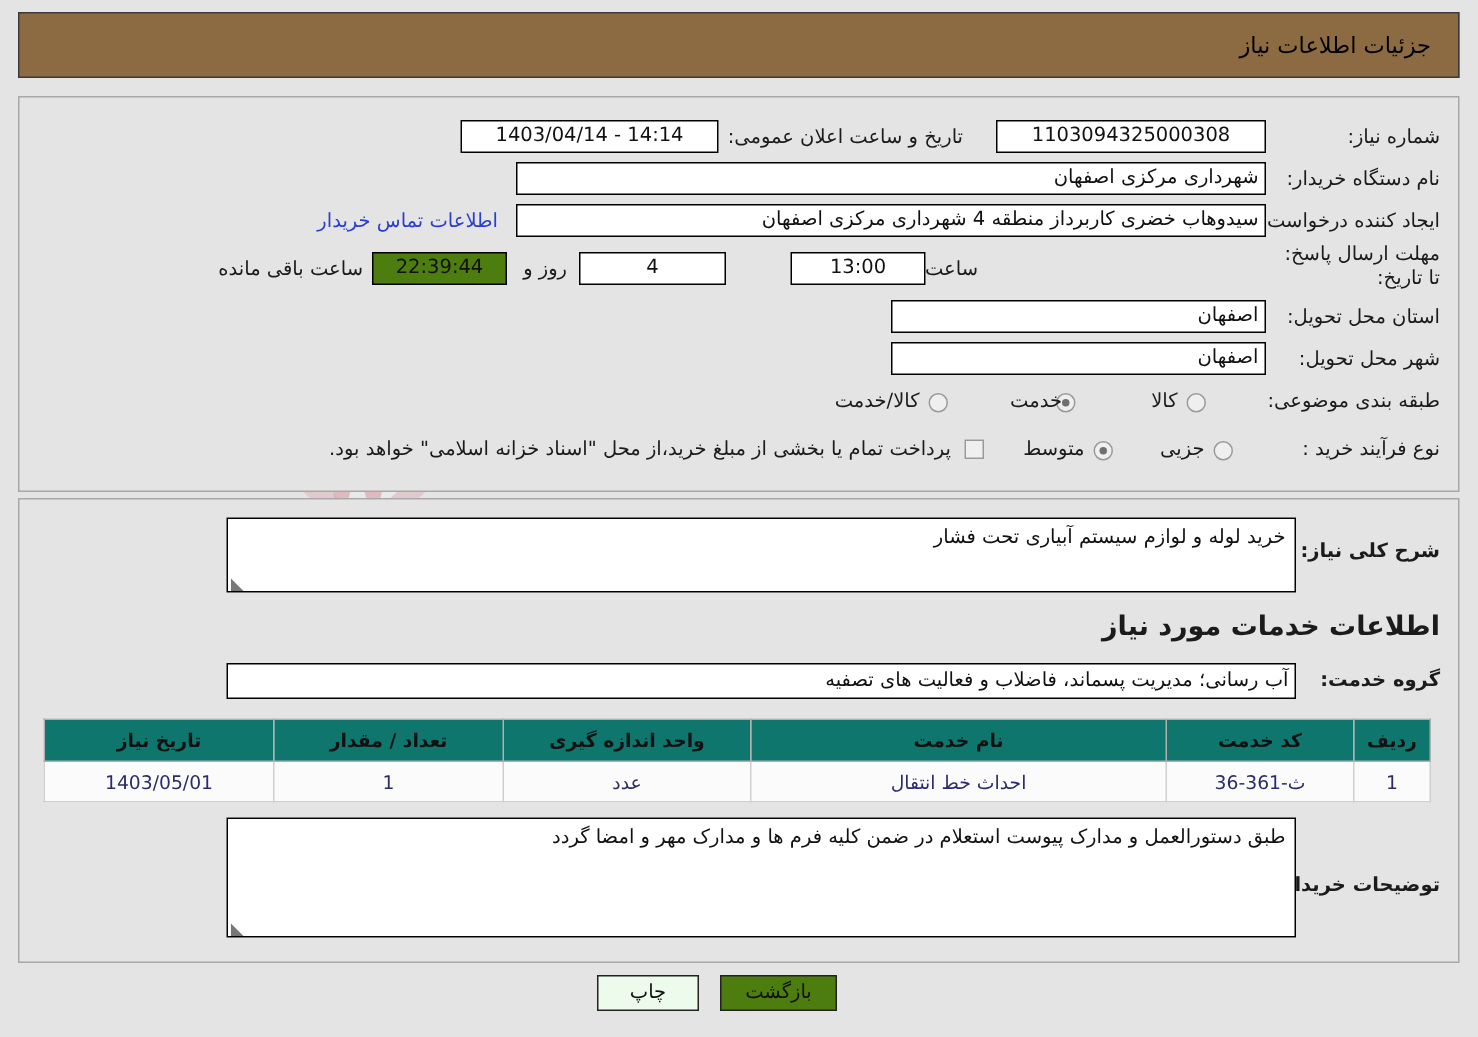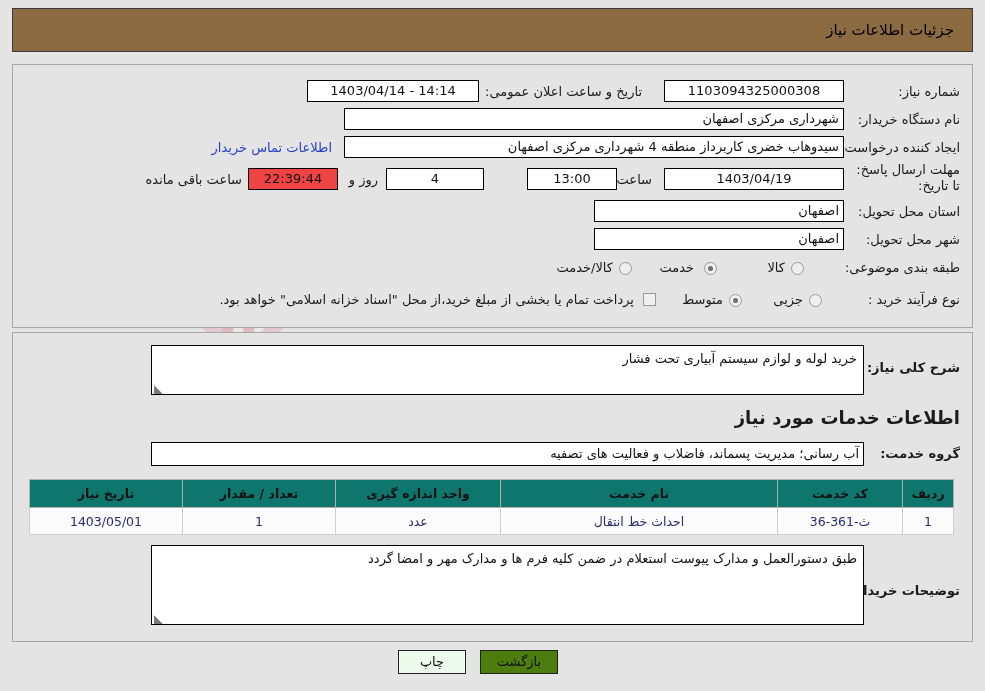--- a/index.html
+++ b/index.html
@@ -114,21 +114,21 @@
     font-size: 13px;
     color: #111;
     line-height: 20px;
     height: 22px;
     padding: 0 4px;
     overflow: hidden;
     white-space: nowrap;
   }
   .fld.center { text-align: center; }
   .fld.right  { text-align: right; margin-left: 29px; }
-  .fld.timer  { background: #ef4444; text-align: center; }
+  .fld.timer  { background: #4d7c0f; text-align: center; }
 
   .link {
     position: absolute;
     font-size: 13px;
     color: #2a3fcb;
     white-space: nowrap;
     cursor: pointer;
   }
 
   
@@ -250,40 +250,39 @@
     <div class="fld center" style="top:15px; right:493px; width:172px;">14:14 - 1403/04/14</div>
 
     <div class="lbl" style="top:47px; right:12px;">نام دستگاه خریدار:</div>
     <div class="fld right" style="top:43px; right:128px; width:500px;">شهرداری مرکزی اصفهان</div>
 
     <div class="lbl" style="top:75px; right:12px;">ایجاد کننده درخواست:</div>
     <div class="fld right" style="top:71px; right:128px; width:500px;">سیدوهاب خضری کاربرداز منطقه 4 شهرداری مرکزی اصفهان</div>
     <div class="link" style="top:75px; right:640px;">اطلاعات تماس خریدار</div>
 
     <div class="lbl" style="top:97px; right:12px; width:110px; white-space:normal; text-align:right;">مهلت ارسال پاسخ: تا تاریخ:</div>
-    <div class="fld center" style="top:103px; right:128px; width:180px;">1403/04/19</div>
     <div class="lbl" style="top:107px; right:320px;">ساعت</div>
     <div class="fld center" style="top:103px; right:355px; width:90px;">13:00</div>
     <div class="fld center" style="top:103px; right:488px; width:98px;">4</div>
     <div class="lbl" style="top:107px; right:594px;">روز و</div>
     <div class="fld timer" style="top:103px; right:634px; width:90px;">22:39:44</div>
     <div class="lbl" style="top:107px; right:730px;">ساعت باقی مانده</div>
 
     <div class="lbl" style="top:139px; right:12px;">استان محل تحویل:</div>
     <div class="fld right" style="top:135px; right:128px; width:250px;">اصفهان</div>
 
     <div class="lbl" style="top:167px; right:12px;"></div>
     <div class="lbl" style="top:167px; right:12px;">شهر محل تحویل:</div>
     <div class="fld right" style="top:163px; right:128px; width:250px;">اصفهان</div>
 
     <div class="lbl" style="top:195px; right:12px;">طبقه بندی موضوعی:</div>
     <div class="radio" style="top:197px; right:168px;"></div>
     <div class="lbl" style="top:195px; right:187px;">کالا</div>
     <div class="radio on" style="top:197px; right:255px;"></div>
-    <div class="lbl" style="top:195px; right:278px;">خدمت</div>
+    <div class="lbl" style="top:195px; right:264px;">خدمت</div>
     <div class="radio" style="top:197px; right:340px;"></div>
     <div class="lbl" style="top:195px; right:359px;">کالا/خدمت</div>
 
     <div class="lbl" style="top:227px; right:12px;">نوع فرآیند خرید :</div>
     <div class="radio" style="top:229px; right:150px;"></div>
     <div class="lbl" style="top:227px; right:169px;">جزیی</div>
     <div class="radio on" style="top:229px; right:230px;"></div>
     <div class="lbl" style="top:227px; right:249px;">متوسط</div>
     <div class="checkbox" style="top:228px; right:316px;"></div>
     <div class="lbl" style="top:227px; right:338px;">پرداخت تمام یا بخشی از مبلغ خرید،از محل "اسناد خزانه اسلامی" خواهد بود.</div>

